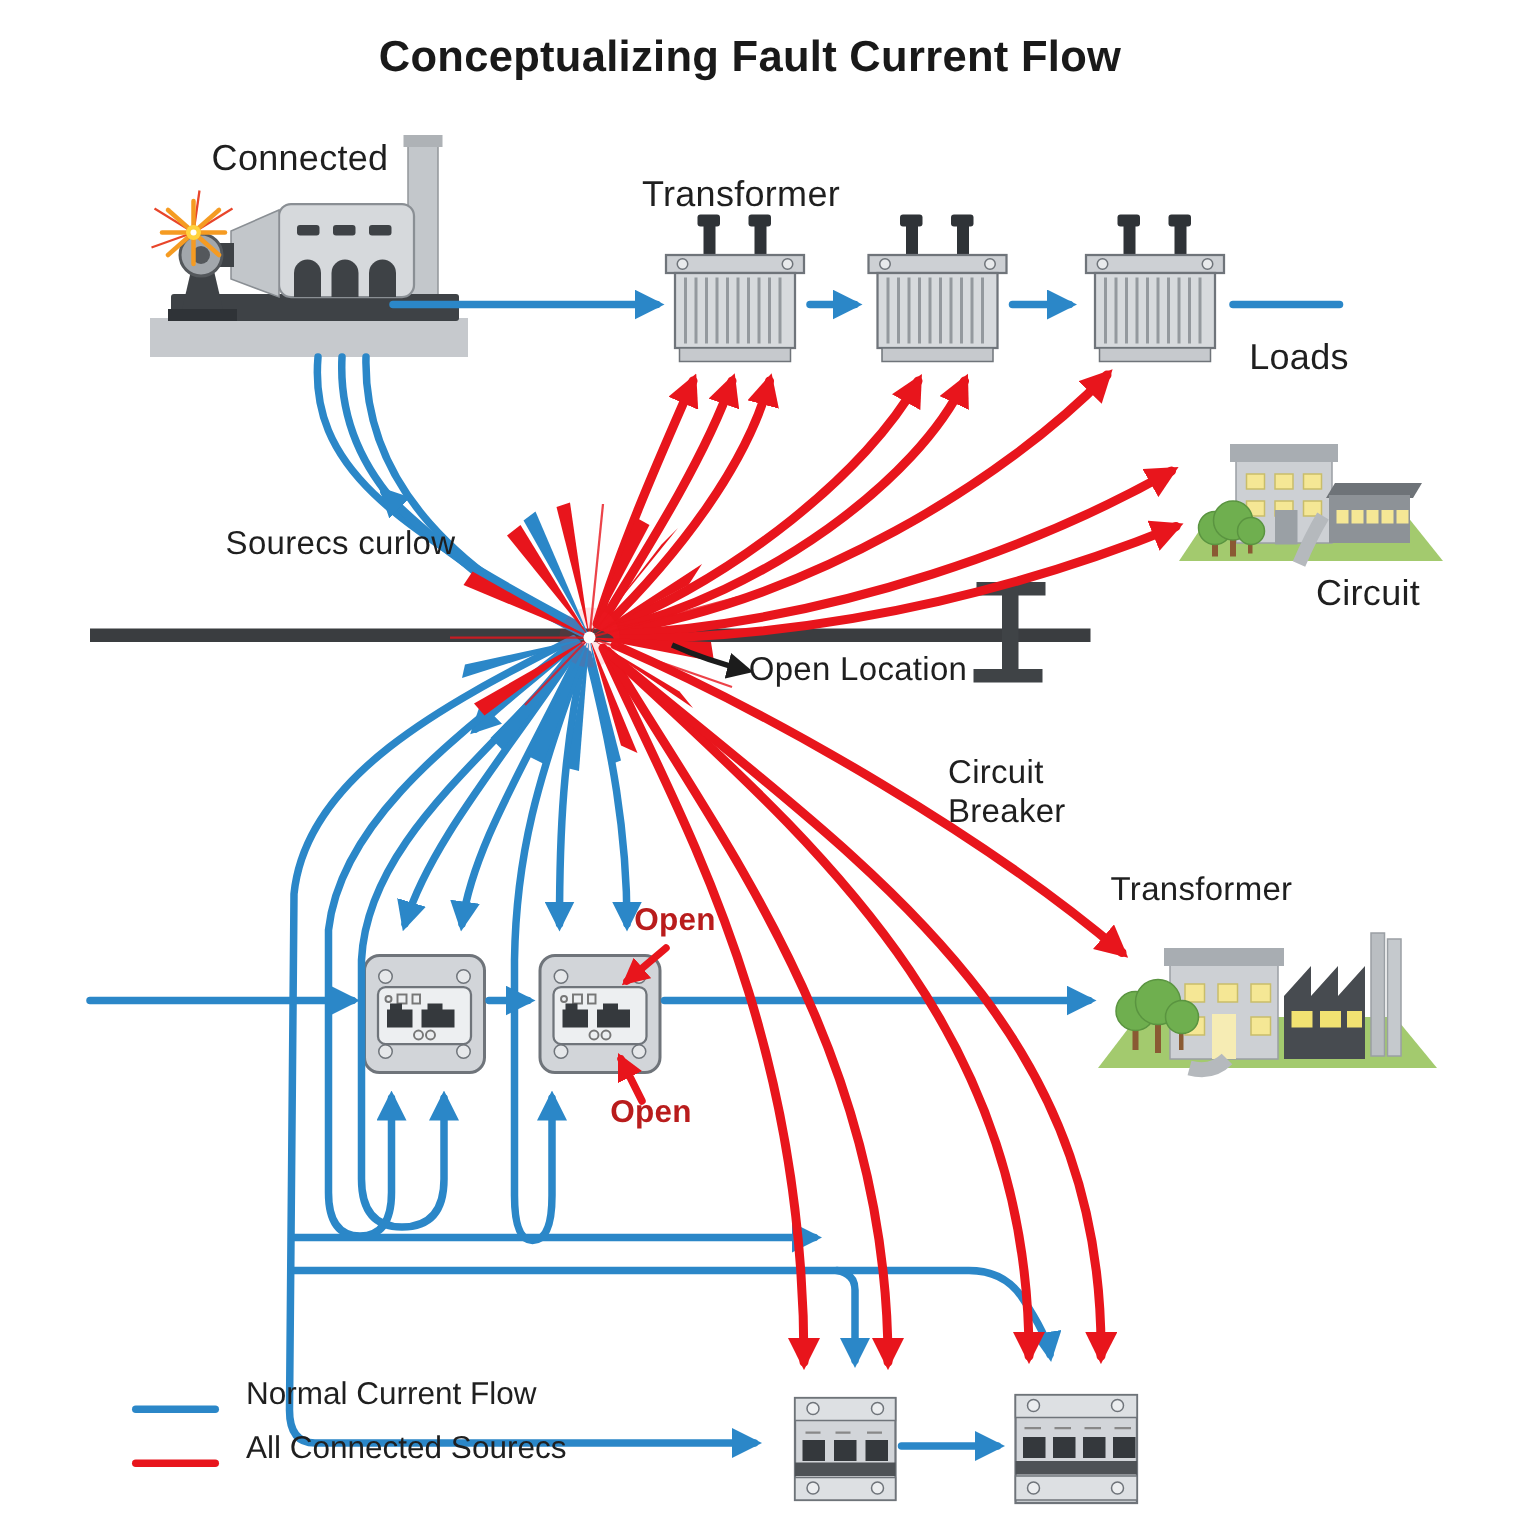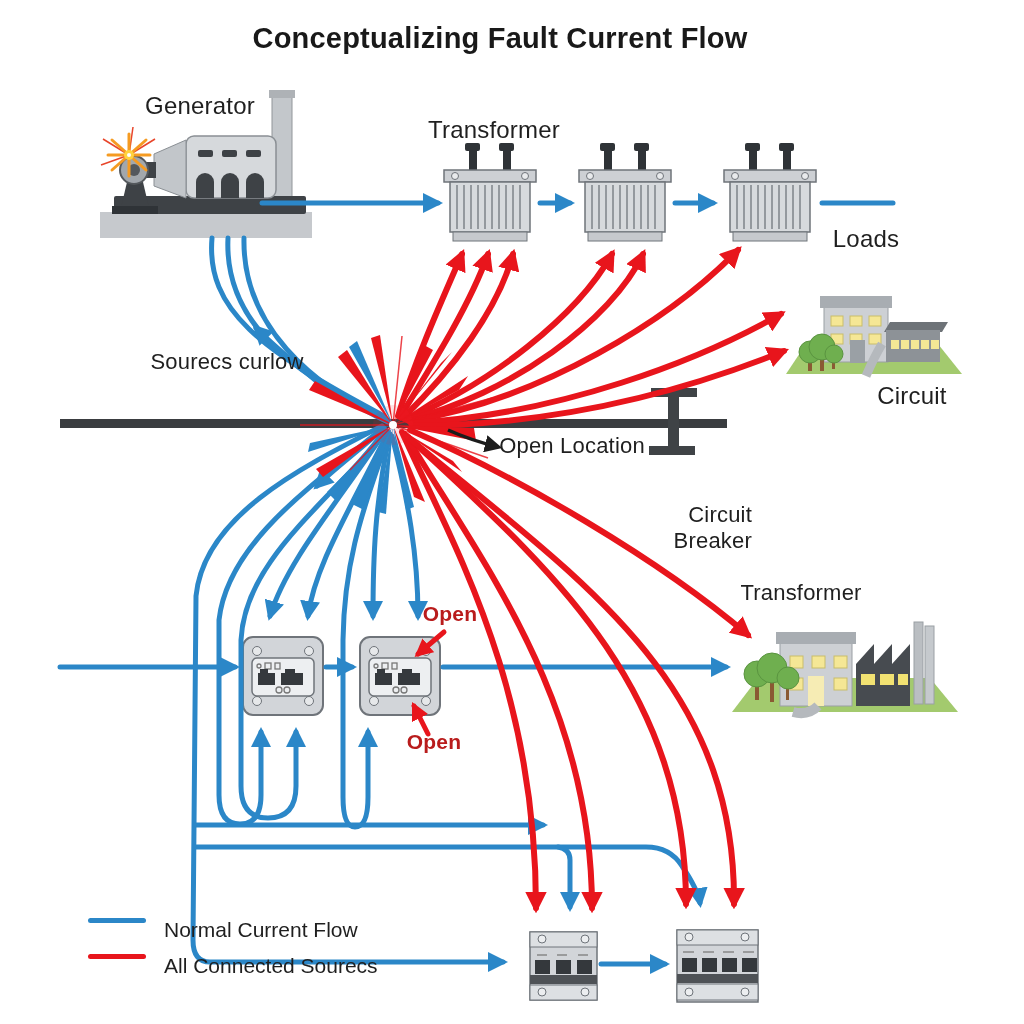--- a/index.html
+++ b/index.html
@@ -5,23 +5,23 @@
   html,body{margin:0;padding:0}
   body{width:1024px;height:1024px;background:#fff;position:relative;overflow:hidden;
        font-family:"Liberation Sans","DejaVu Sans",sans-serif;color:#1f1f1f}
   .stage{position:absolute;inset:0;width:1024px;height:1024px}
   svg.diagram{position:absolute;left:0;top:0}
   .label{position:absolute;transform:translateX(-50%);white-space:nowrap;color:#1f1f1f;letter-spacing:.2px}
   .title{font-size:29px;font-weight:700;color:#191919}
   .sz24{font-size:24px}
   .sz22{font-size:22px}
   .open{color:#b91c1c;font-weight:600;font-size:21px}
-  .wrap{white-space:normal;width:120px;text-align:right;line-height:1.18}
+  .wrap{white-space:normal;width:120px;text-align:left;line-height:1.18}
   .legend{position:absolute;left:88px;top:918px}
-  .lrow{display:flex;align-items:flex-start;margin-bottom:12px}
+  .lrow{display:flex;align-items:flex-end;margin-bottom:12px}
   .swatch{width:58px;height:5px;border-radius:3px;margin-right:18px}
   .sw-b{background:#2b87c8}
   .sw-r{background:#e8151c}
   .ltext{font-size:21px;color:#1f1f1f}
 </style>
 </head>
 <body>
 
 <div class="stage">
 
@@ -328,21 +328,21 @@
   </g>
 
   <path d="M448,430 C468,439 482,443 498,447" stroke="#1c1c1c" stroke-width="3.5" fill="none" marker-end="url(#mk)"></path>
   <g stroke="#e8151c" stroke-width="5" fill="none" stroke-linecap="round">
     <path d="M444,632 L418,654" marker-end="url(#mr)"></path>
     <path d="M428,734 L414,706" marker-end="url(#mr)"></path>
   </g>
 </svg>
 
 <div class="label title" style="left:500px;top:22px">Conceptualizing Fault Current Flow</div>
-<div class="label sz24" style="left:200px;top:92px">Generator</div>
+<div class="label sz24" style="left:200px;top:92px">Connected</div>
 <div class="label sz24" style="left:494px;top:116px">Transformer</div>
 <div class="label sz24" style="left:866px;top:225px">Loads</div>
 <div class="label sz24" style="left:912px;top:382px">Circuit</div>
 <div class="label sz22" style="left:227px;top:349px">Sourecs curlow</div>
 <div class="label sz22" style="left:572px;top:433px">Open Location</div>
 <div class="label sz22 wrap" style="left:692px;top:502px">Circuit Breaker</div>
 <div class="label sz22" style="left:801px;top:580px">Transformer</div>
 <div class="label open" style="left:450px;top:602px">Open</div>
 <div class="label open" style="left:434px;top:730px">Open</div>
 

